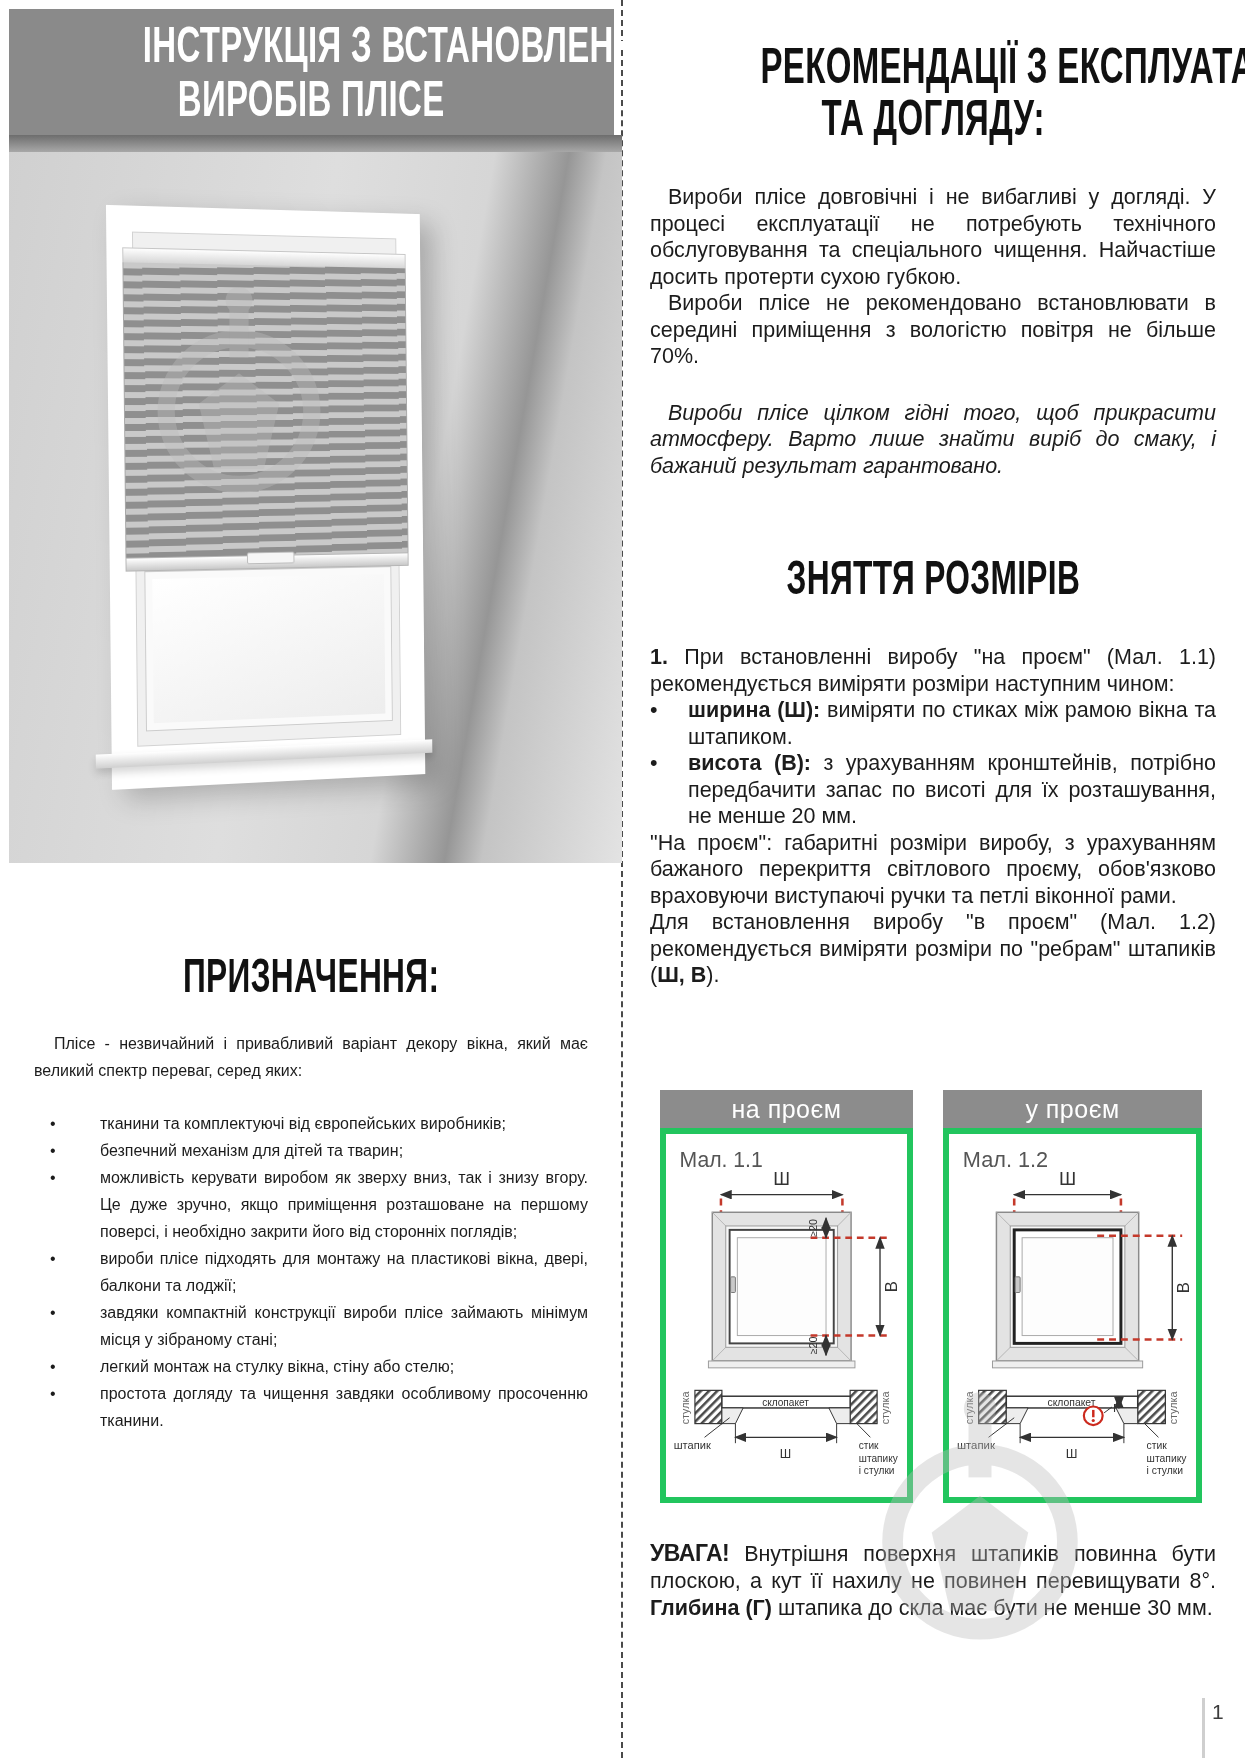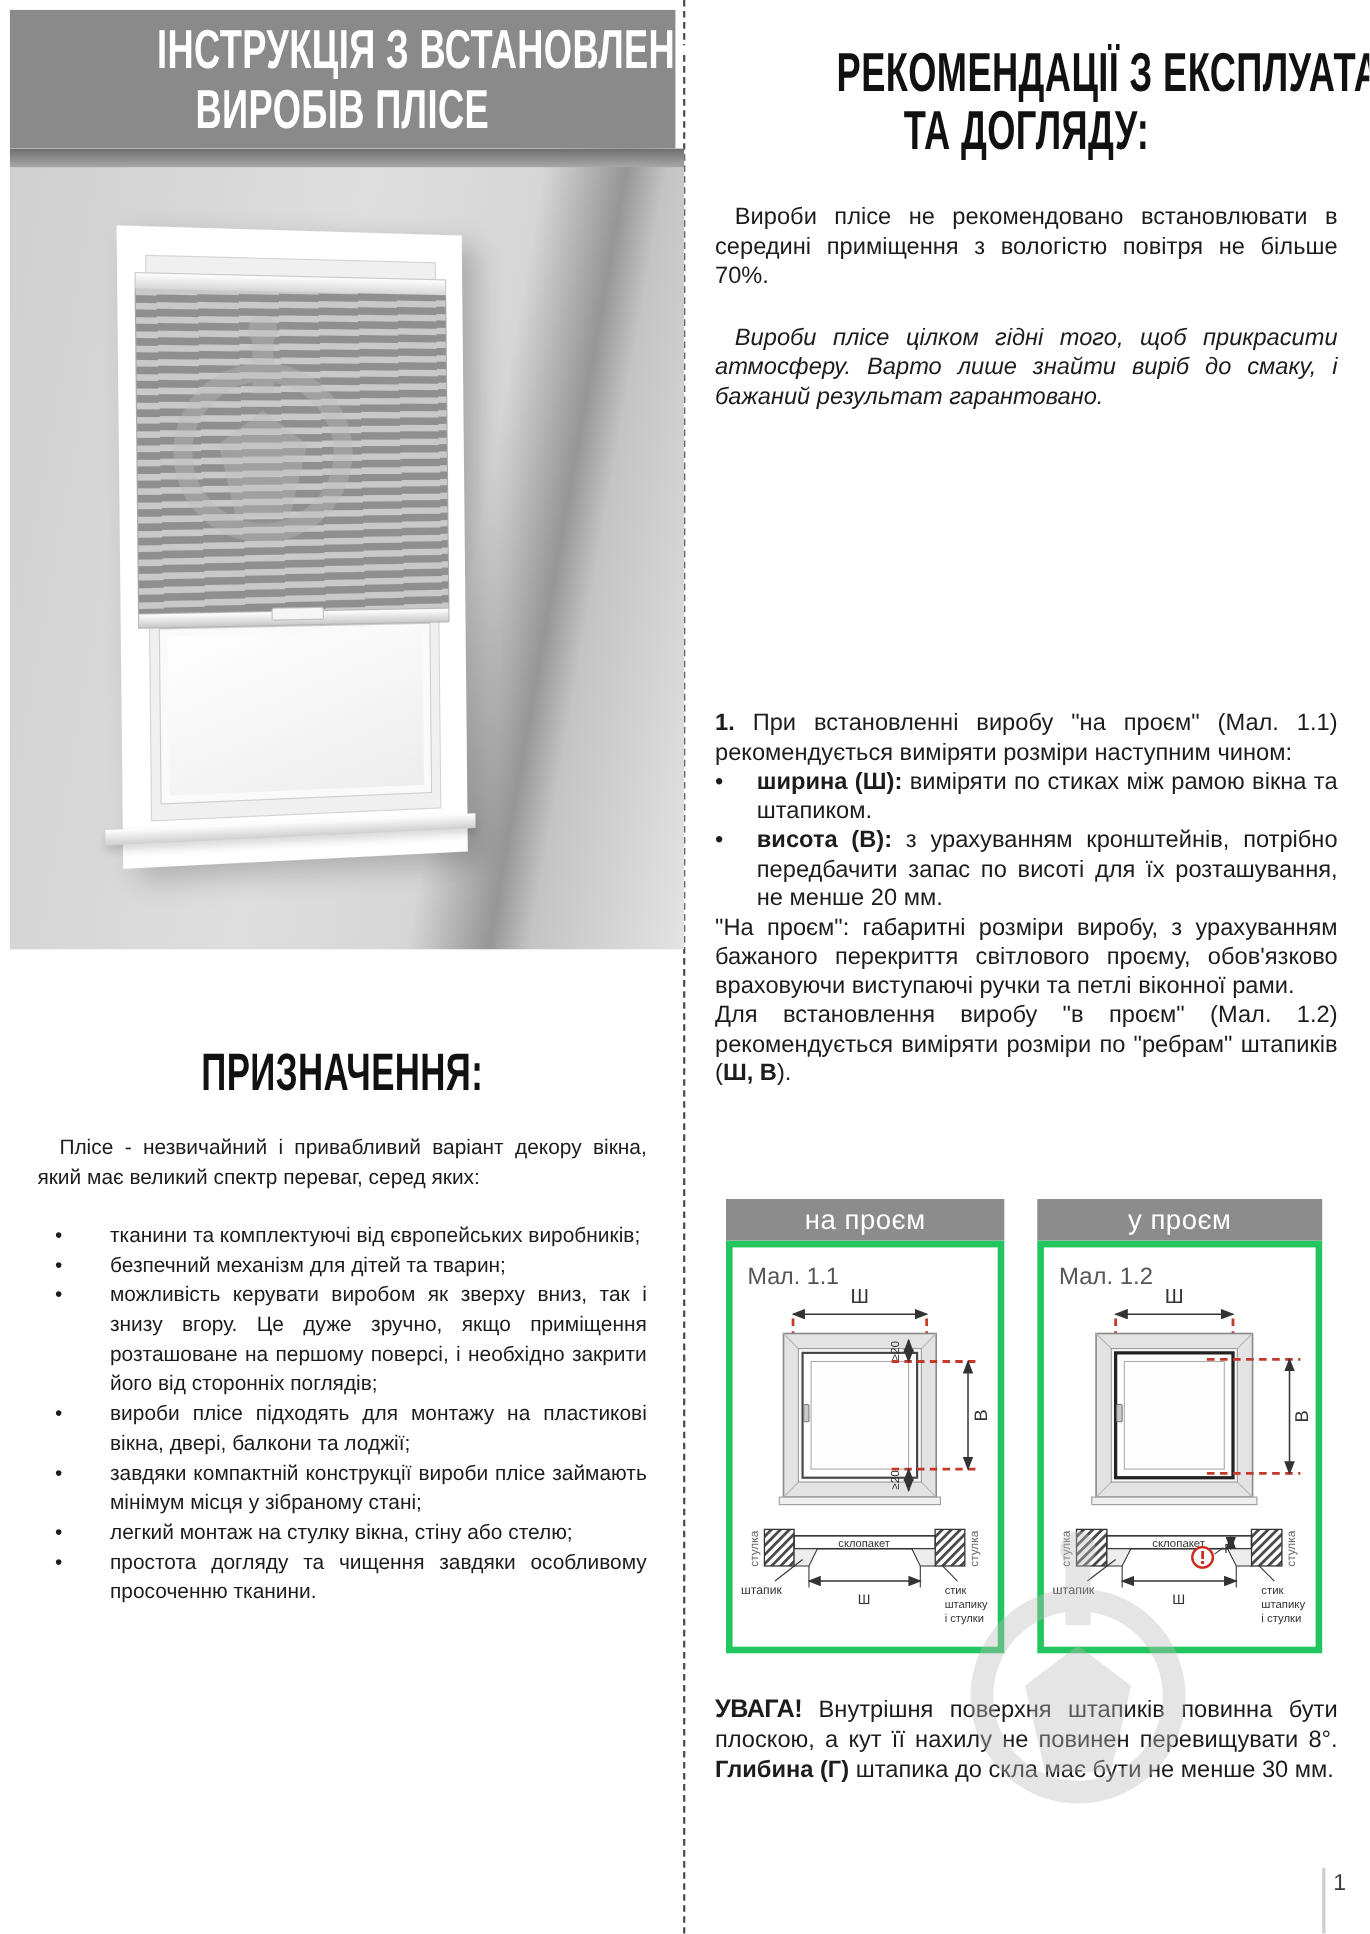--- a/index.html
+++ b/index.html
@@ -39,21 +39,21 @@
   .rail-tab{position:absolute;left:50%;top:-4px;width:48px;height:10px;margin-left:-24px;
             background:#f6f6f6;border:1px solid #bdbdbd;border-radius:2px;}
   .glass{position:absolute;left:36px;top:368px;right:36px;bottom:58px;
          background:linear-gradient(160deg,#ffffff,#ededed);border:7px solid #fafafa;
          outline:1px solid #cccccc;}
   .sill{position:absolute;left:-16px;bottom:22px;right:-8px;height:14px;
         background:linear-gradient(#ffffff,#cfcfcf);box-shadow:0 5px 8px rgba(0,0,0,.16);}
 
   .purpose-h{position:absolute;left:0;top:948px;width:622px;font-size:48px;color:#111;}
   .purpose-body{position:absolute;left:34px;top:1030px;width:554px;
-                font-size:19px;line-height:27px;text-align:justify;}
+                font-size:16px;line-height:27px;text-align:justify;}
   .purpose-body .intro{text-indent:20px;margin:0 0 26px 0;}
 
   .b-item{display:flex;}
   .b-item .bm{flex:0 0 66px;padding-left:16px;box-sizing:border-box;}
   .b-item .bt{flex:1;text-align:justify;}
 
   
   .care-h{position:absolute;left:622px;top:40px;width:623px;font-size:50px;color:#111;}
   .care-h .cond{line-height:52px;}
   .care-body{position:absolute;left:650px;top:184px;width:566px;
@@ -167,24 +167,28 @@
       <span class="bt">простота догляду та чищення завдяки особливому просоченню тканини.</span>
     </div>
   </div>
 
   <div class="care-h">
     <span class="cond">РЕКОМЕНДАЦІЇ З ЕКСПЛУАТАЦІЇ</span>
     <span class="cond">ТА ДОГЛЯДУ:</span>
   </div>
 
   <div class="care-body">
+    <p>Вироби плісе довговічні і не вибагливі у догляді. У процесі експлуатації не потребують технічного обслуговування та спеціального чищення. Найчастіше досить протерти сухою губкою.</p>
     <p>Вироби плісе не рекомендовано встановлювати в середині приміщення з вологістю повітря не більше 70%.</p>
     <p class="gap italic">Вироби плісе цілком гідні того, щоб прикрасити атмосферу. Варто лише знайти виріб до смаку, і бажаний результат гарантовано.</p>
   </div>
 
+  <div class="sizing-h">
+    <span class="cond">ЗНЯТТЯ РОЗМІРІВ</span>
+  </div>
 
   <div class="sizing-body">
     <p><span class="bold">1.</span><span> При встановленні виробу "на проєм" (Мал. 1.1) рекомендується виміряти розміри наступним чином:</span></p>
 
     <div class="b-item2">
       <span class="bm">•</span>
       <span class="bt"><span class="bold">ширина (Ш):</span><span> виміряти по стиках між рамою вікна та штапиком.</span></span>
     </div>
     <div class="b-item2">
       <span class="bm">•</span>

